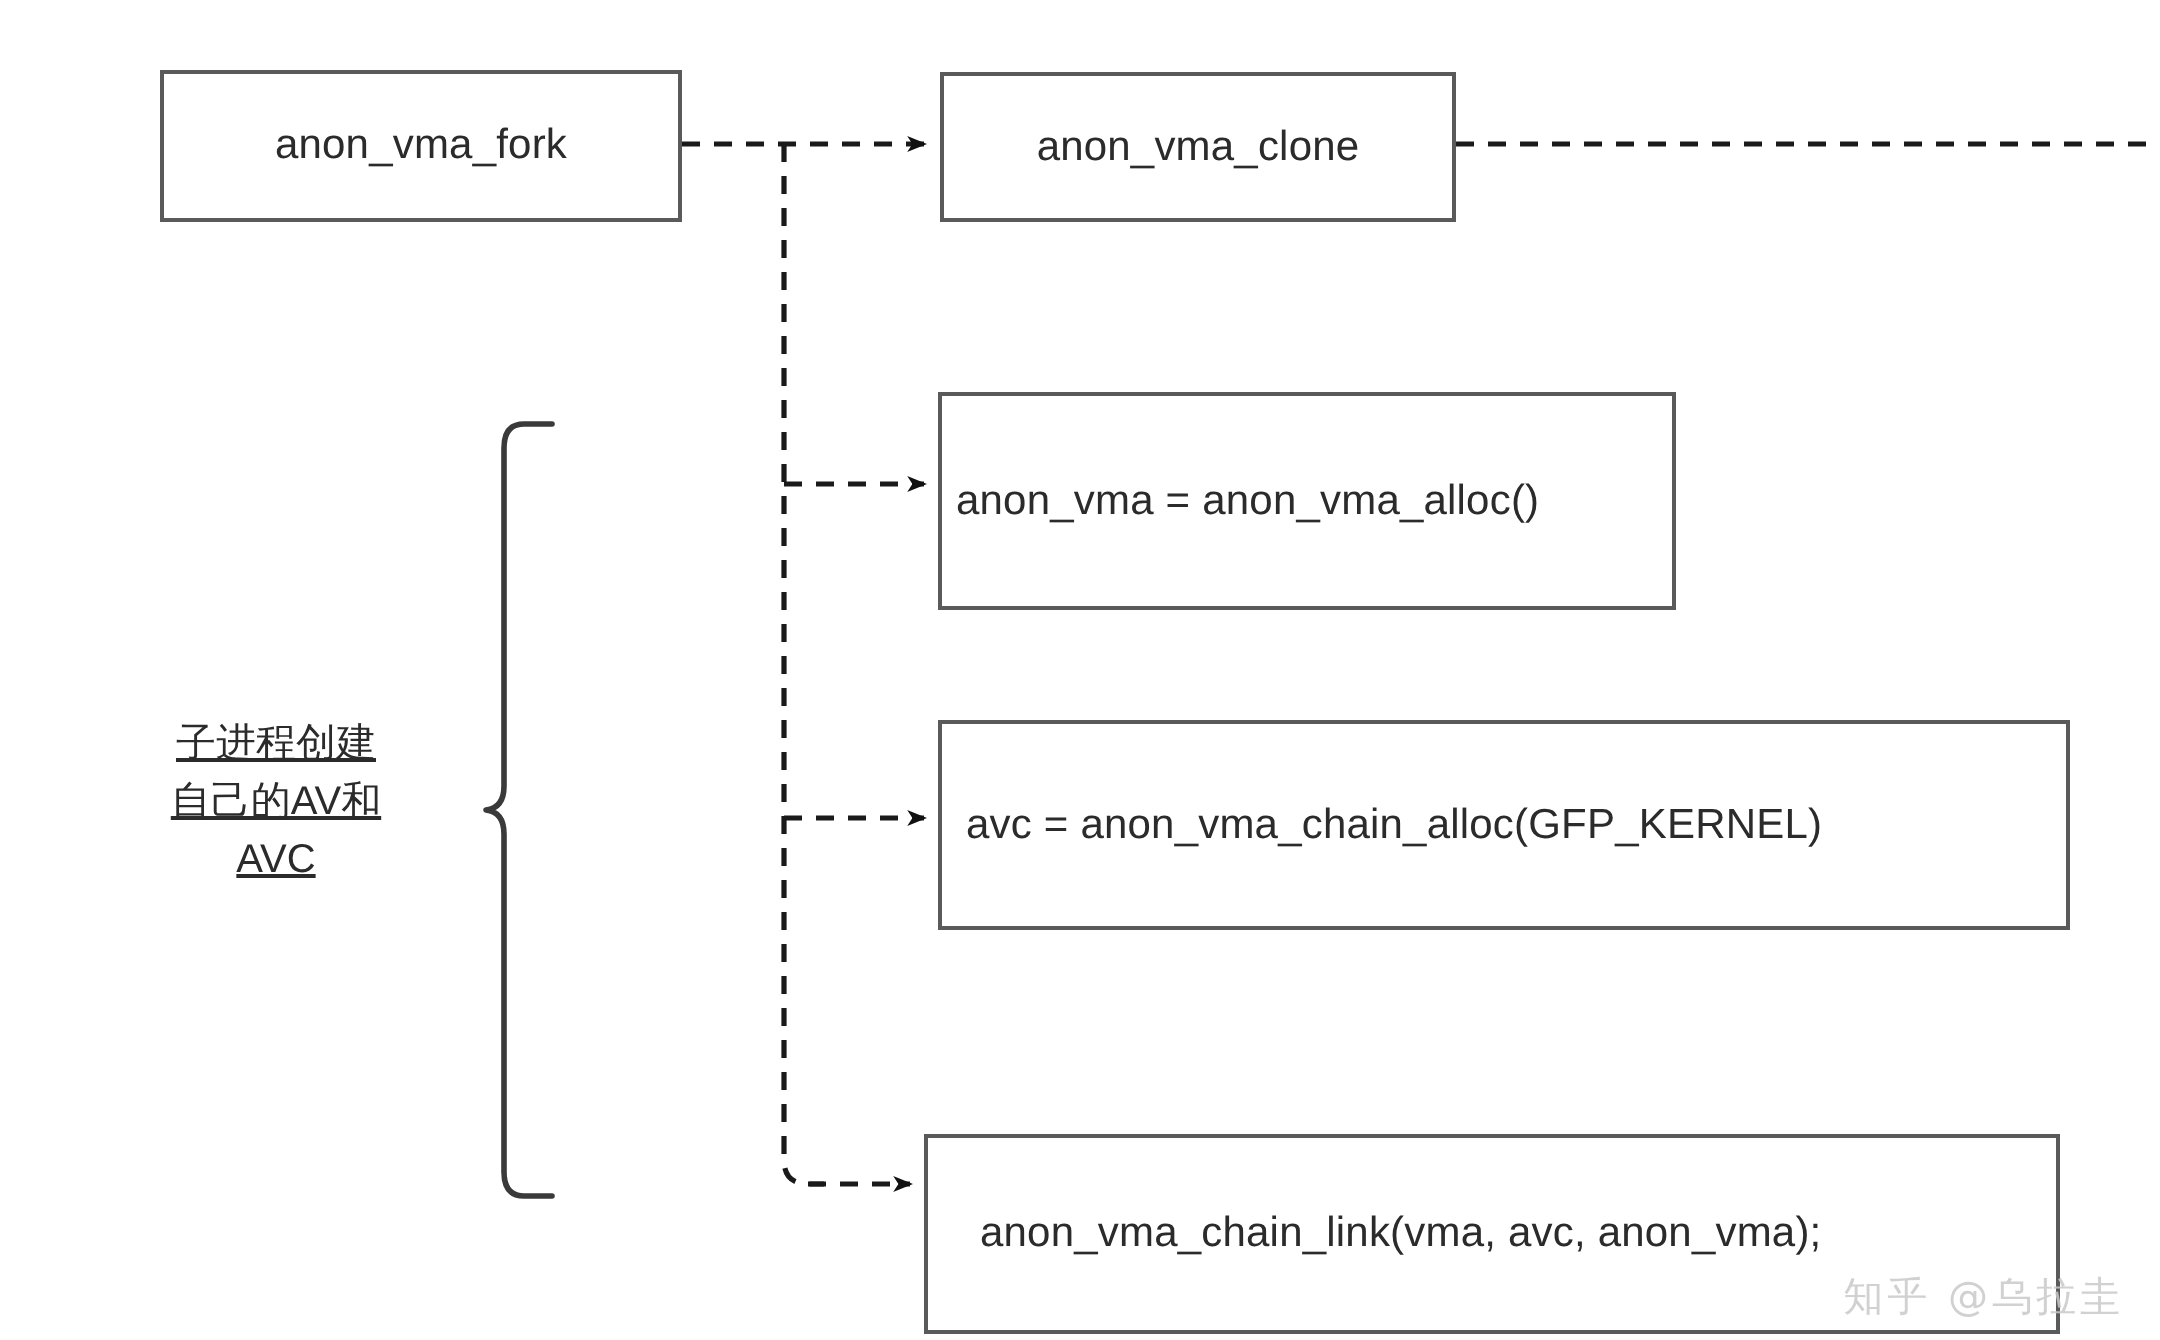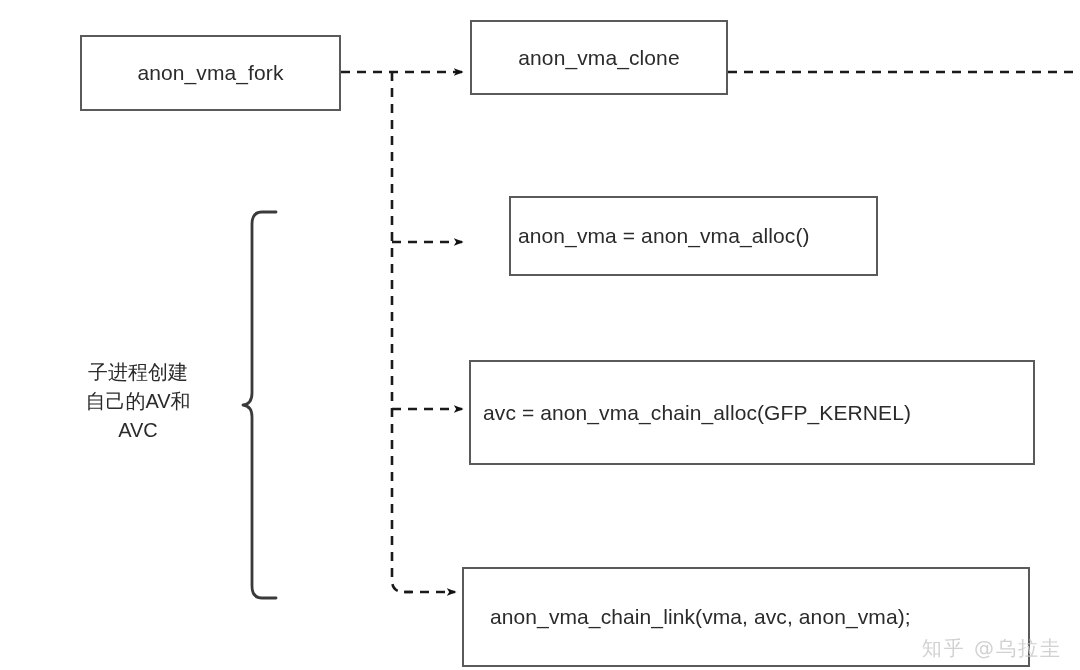--- a/index.html
+++ b/index.html
@@ -31,22 +31,22 @@
     font-size: 21px;
     letter-spacing: 0.1px;
     color: #2b2b2b;
   }
   .node.center-label { justify-content: center; align-items: center; }
   .node.center-label .node-label { padding: 0 6px; }
   .node.left-label { justify-content: flex-start; }
   .node.left-label .node-label { padding-left: 8px; }
 
   #node-fork  { left: 80px;  top: 35px;  width: 261px; height: 76px; }
-  #node-clone { left: 470px; top: 20px;  width: 258px; height: 75px; }
-  #node-alloc { left: 469px; top: 196px; width: 369px; height: 80px; margin-left: 40px; }
+  #node-clone { left: 470px; top: 36px;  width: 258px; height: 75px; }
+  #node-alloc { left: 469px; top: 196px; width: 369px; height: 109px; }
   #node-chain-alloc { left: 469px; top: 360px; width: 566px; height: 105px; }
   #node-chain-link  { left: 462px; top: 567px; width: 568px; height: 100px; }
 
   #node-alloc .node-label { padding-left: 7px; }
   #node-chain-alloc .node-label { padding-left: 12px; }
   #node-chain-link .node-label { padding-left: 26px; }
 
   
   #wires {
     position: absolute;
@@ -61,21 +61,21 @@
     position: absolute;
     left: 42px;
     top: 358px;
     width: 192px;
     text-align: center;
     font-size: 20px;
     line-height: 29px;
     color: #2b2b2b;
     font-family: "Liberation Sans", "DejaVu Sans", sans-serif;
   }
-  #bracket-caption div { white-space: nowrap; }
+  #bracket-caption div { white-space: nowrap; text-decoration: underline; }
 
   
   #watermark {
     position: absolute;
     right: 18px;
     bottom: 8px;
     font-size: 20px;
     letter-spacing: 2px;
     color: #c9c9c9;
     opacity: 0.85;

